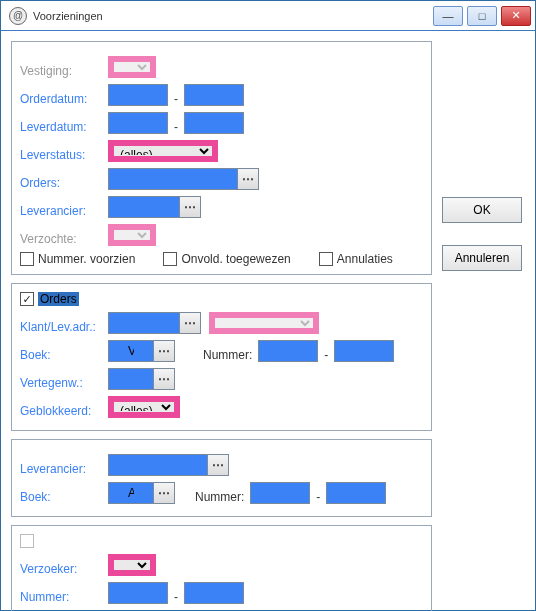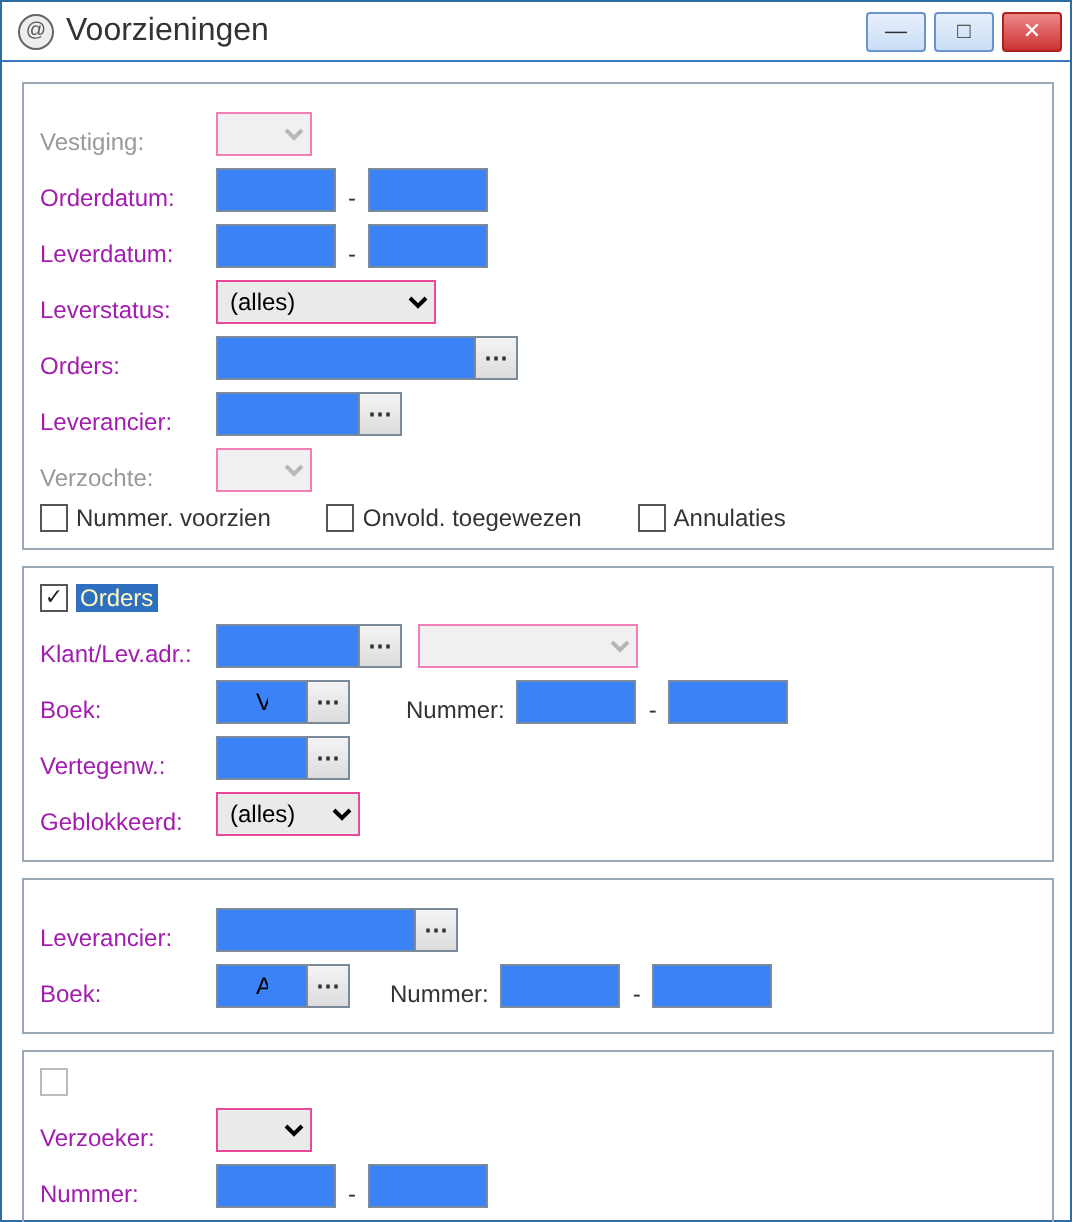--- a/index.html
+++ b/index.html
@@ -30,21 +30,21 @@
   }
   .titlebar .appicon {
     width: 18px; height: 18px;
     border-radius: 50%;
     border: 1px solid #666;
     background: #eee;
     margin: 0 6px;
     display:flex; align-items:center; justify-content:center;
     font-size:10px; color:#555;
   }
-  .titlebar .title { flex:1; font-size:16px; }
+  .titlebar .title { flex:1; font-size:11px; }
   .titlebtns { display:flex; gap:4px; margin-right:2px; }
   .tbtn {
     width:30px; height:20px;
     background: linear-gradient(#e8f0fb,#c9ddf6);
     border:1px solid #6a94cf;
     border-radius:2px;
     display:flex; align-items:center; justify-content:center;
     font-size:11px; color:#2e2e2e;
     cursor:pointer;
   }
@@ -74,35 +74,35 @@
     padding: 8px;
   }
   .row {
     display:flex;
     align-items:flex-end;
     margin: 4px 0;
     min-height: 24px;
   }
   .lbl {
     width: 88px;
-    color:#a21caf;
+    color:#3b82f6;
   }
   .lbl.dis { color:#999; }
   .txt {
     height:22px;
     border:1px solid #7a8a9a;
     background:#3b82f6;
     padding: 2px 19px;
     font: inherit;
   }
   .txt.sm { width:60px; }
   .txt.md { width:130px; }
   select {
     height:22px;
-    border:1px solid #ec4899;
+    border:6px solid #ec4899;
     background:#eaeaea;
     font: inherit;
     padding: 1px 2px;
   }
   select.wd { width:110px; }
   select.sm { width:48px; }
   select:disabled { color:#999; background:#eaeaea; }
   .dash { margin: 0 6px; }
   .pickbtn {
     width:22px; height:22px;
@@ -121,21 +121,21 @@
     width:14px; height:14px;
     border:1px solid #555;
     background:#fff;
     display:inline-flex; align-items:center; justify-content:center;
     font-size:11px;
   }
   .chkbox.on::after { content:"✓"; color:#222; line-height:1; }
   .chkbox.dis { border-color:#bbb; }
   .sel {
     background:#2f6fbf;
-    color:#fef9c3;
+    color:#000000;
     padding: 0 2px;
   }
   .secheader {
     display:flex;
     align-items:center;
     gap:4px;
     margin-bottom:4px;
   }
   .secheader.dis span.htext { color:#999; }
   .btn {
@@ -307,14 +307,18 @@
         <div class="row">
           <span class="lbl">Nummer:</span>
           <input class="txt sm" value="" style="">
           <span class="dash">-</span>
           <input class="txt sm" value="" style="">
         </div>
       </div>
 
     </div>
 
+    <div class="right">
+      <button class="btn">OK</button>
+      <button class="btn">Annuleren</button>
+    </div>
   </div>
 </div>
 
 </body></html>

